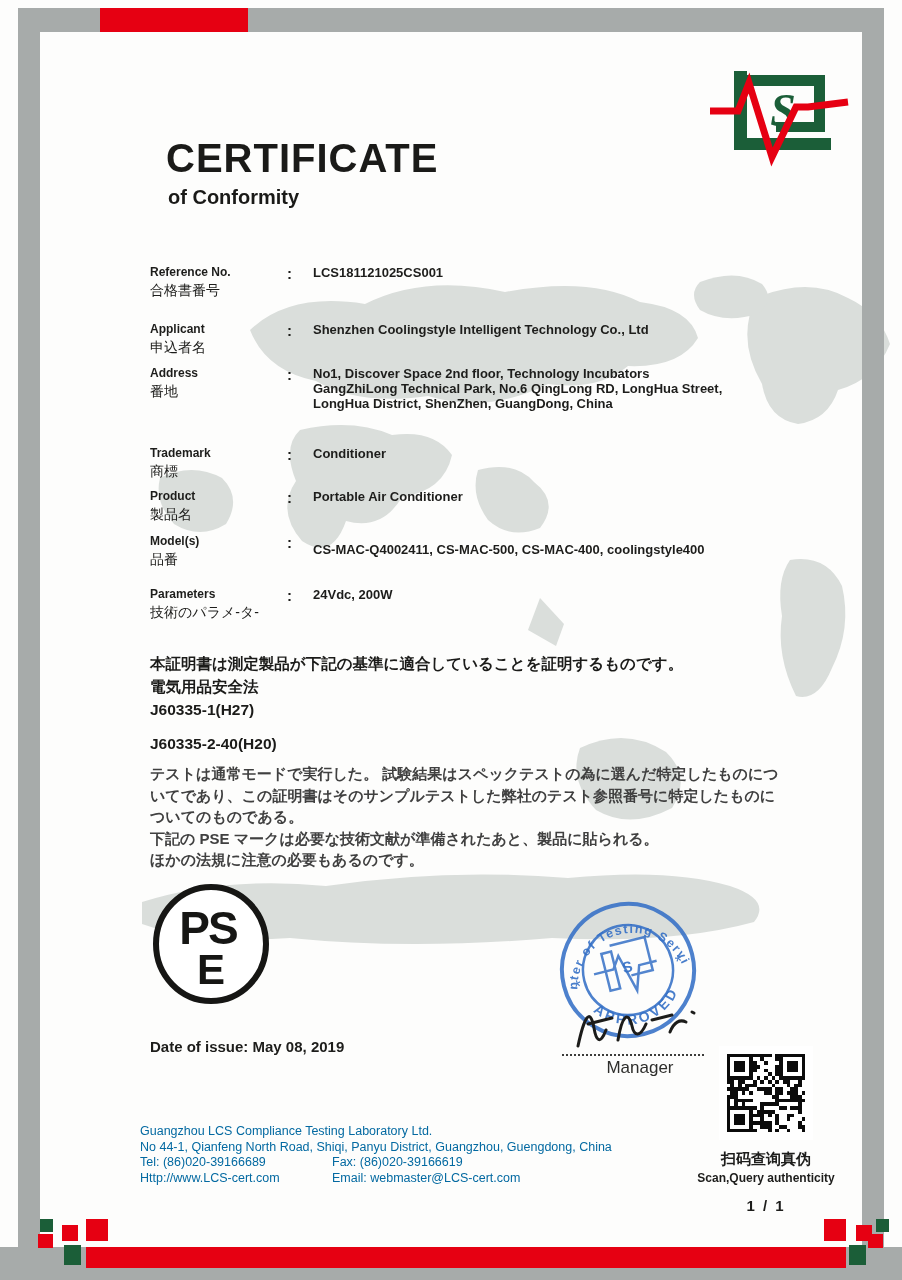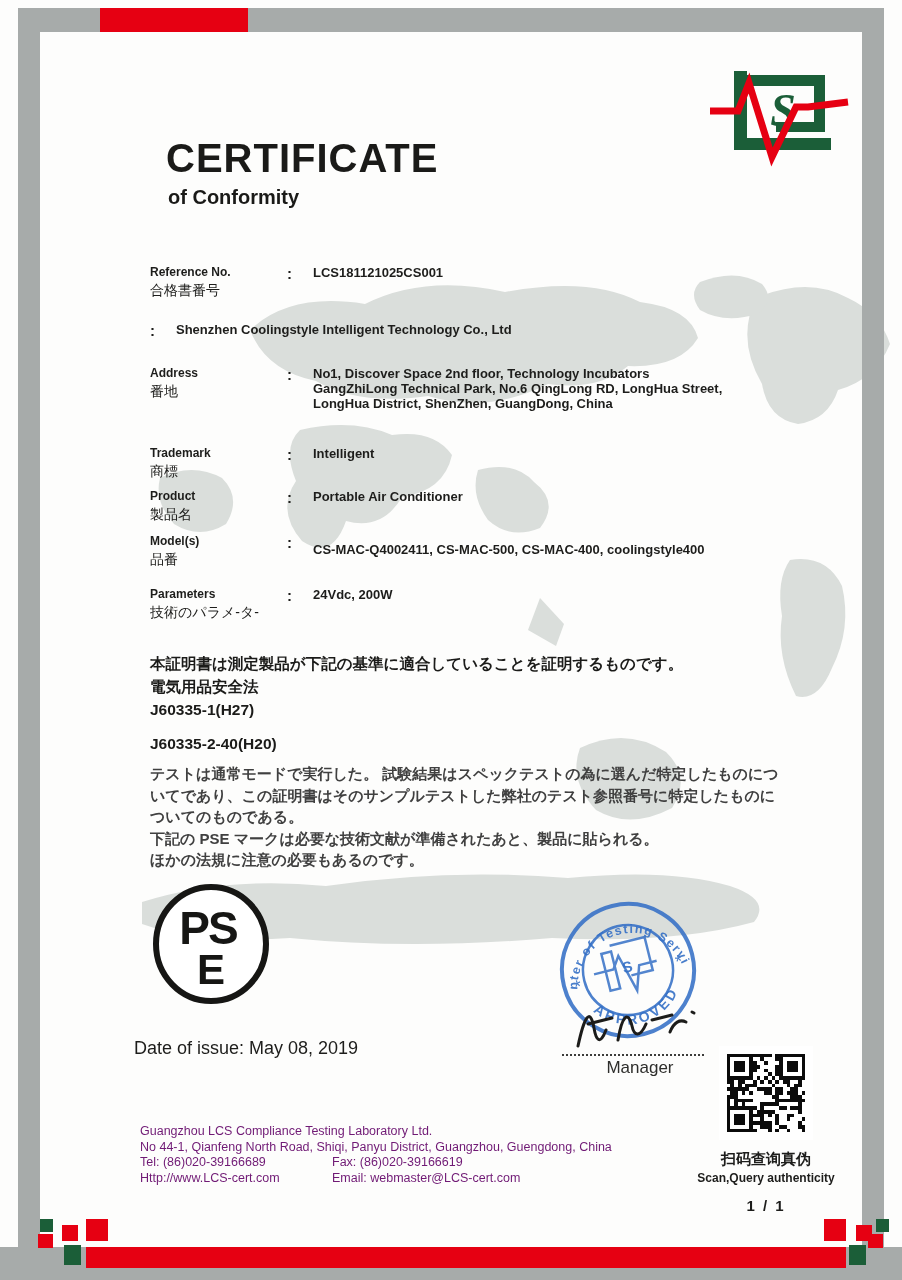--- a/index.html
+++ b/index.html
@@ -23,25 +23,25 @@
   .field-row{position:absolute;left:150px;display:flex;width:640px;}
   .f-label{width:137px;flex:0 0 137px;}
   .f-label .en{font-size:12px;font-weight:bold;}
   .f-label .ja{font-size:14px;margin-top:3px;}
   .f-colon{width:26px;flex:0 0 26px;font-size:15px;font-weight:bold;}
   .f-value{font-size:13px;font-weight:bold;width:475px;}
   .f-value .vline{display:block;}
   .nowrap{white-space:nowrap;}
   .jp-block{position:absolute;left:150px;font-size:15.5px;font-weight:600;line-height:23px;color:#1b1b19;}
   .jp-note{position:absolute;left:150px;font-size:15px;font-weight:600;line-height:21.5px;color:#404040;}
-  .date-line{left:134px;top:1038px;font-size:18px;font-weight:normal;}
+  .date-line{left:150px;top:1038px;font-size:15px;font-weight:bold;}
   .manager{left:584px;top:1058px;width:112px;text-align:center;font-size:17px;color:#2e2e2c;}
   .sig-dots{left:562px;top:1054px;width:142px;border-top:2px dotted #3c3c3a;}
   
-  .footer{left:140px;top:1124px;font-size:12.5px;line-height:15.5px;color:#701a75;width:480px;}
+  .footer{left:140px;top:1124px;font-size:12.5px;line-height:15.5px;color:#0369a1;width:480px;}
   .footer .row{display:flex;}
   .footer .c1{width:192px;flex:0 0 192px;}
   
   .qr-wrap{left:688px;top:1046px;width:156px;text-align:center;}
   .qr-box{width:94px;height:94px;margin:0 auto;}
   .qr-zh{font-size:15px;font-weight:bold;margin-top:6px;}
   .qr-en{font-size:12px;font-weight:bold;margin-top:2px;}
   .qr-page{font-size:15px;font-weight:bold;letter-spacing:2px;margin-top:12px;}
 </style>
 </head>
@@ -100,20 +100,24 @@
   <div class="field-row" style="top:265px;">
     <div class="f-label">
       <div class="en">Reference No.</div>
       <div class="ja">合格書番号</div>
     </div>
     <div class="f-colon">:</div>
     <div class="f-value">LCS181121025CS001</div>
   </div>
 
   <div class="field-row" style="top:322px;">
+    <div class="f-label">
+      <div class="en">Applicant</div>
+      <div class="ja">申込者名</div>
+    </div>
     <div class="f-colon">:</div>
     <div class="f-value">Shenzhen Coolingstyle Intelligent Technology Co., Ltd</div>
   </div>
 
   <div class="field-row" style="top:366px;">
     <div class="f-label">
       <div class="en">Address</div>
       <div class="ja">番地</div>
     </div>
     <div class="f-colon">:</div>
@@ -123,21 +127,21 @@
       <span class="vline">LongHua District, ShenZhen, GuangDong, China</span>
     </div>
   </div>
 
   <div class="field-row" style="top:446px;">
     <div class="f-label">
       <div class="en">Trademark</div>
       <div class="ja">商標</div>
     </div>
     <div class="f-colon">:</div>
-    <div class="f-value">Intelligent</div>
+    <div class="f-value">Conditioner</div>
   </div>
 
   <div class="field-row" style="top:489px;">
     <div class="f-label">
       <div class="en">Product</div>
       <div class="ja">製品名</div>
     </div>
     <div class="f-colon">:</div>
     <div class="f-value">Portable Air Conditioner</div>
   </div>

